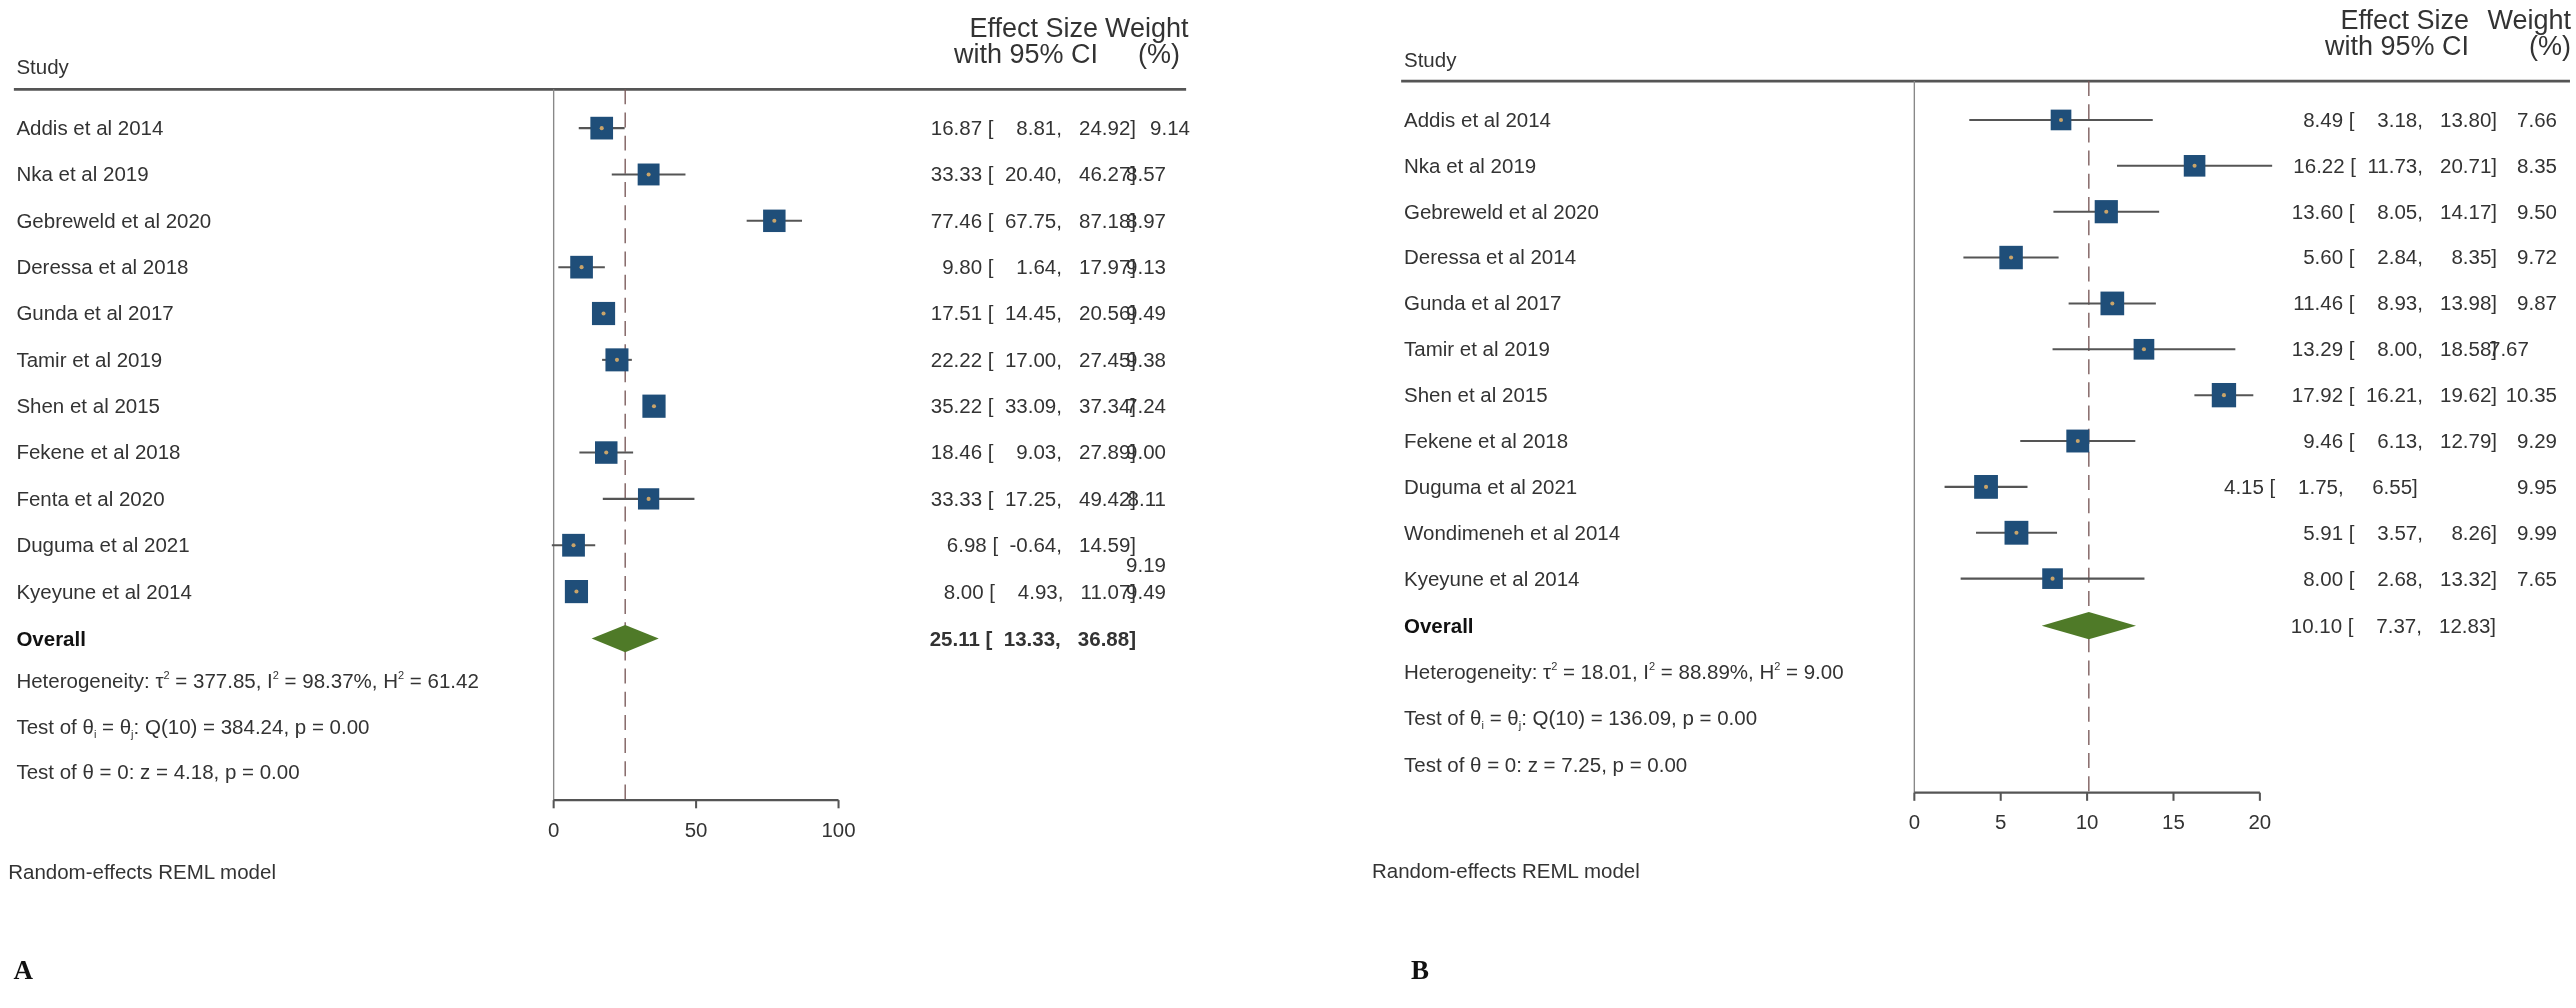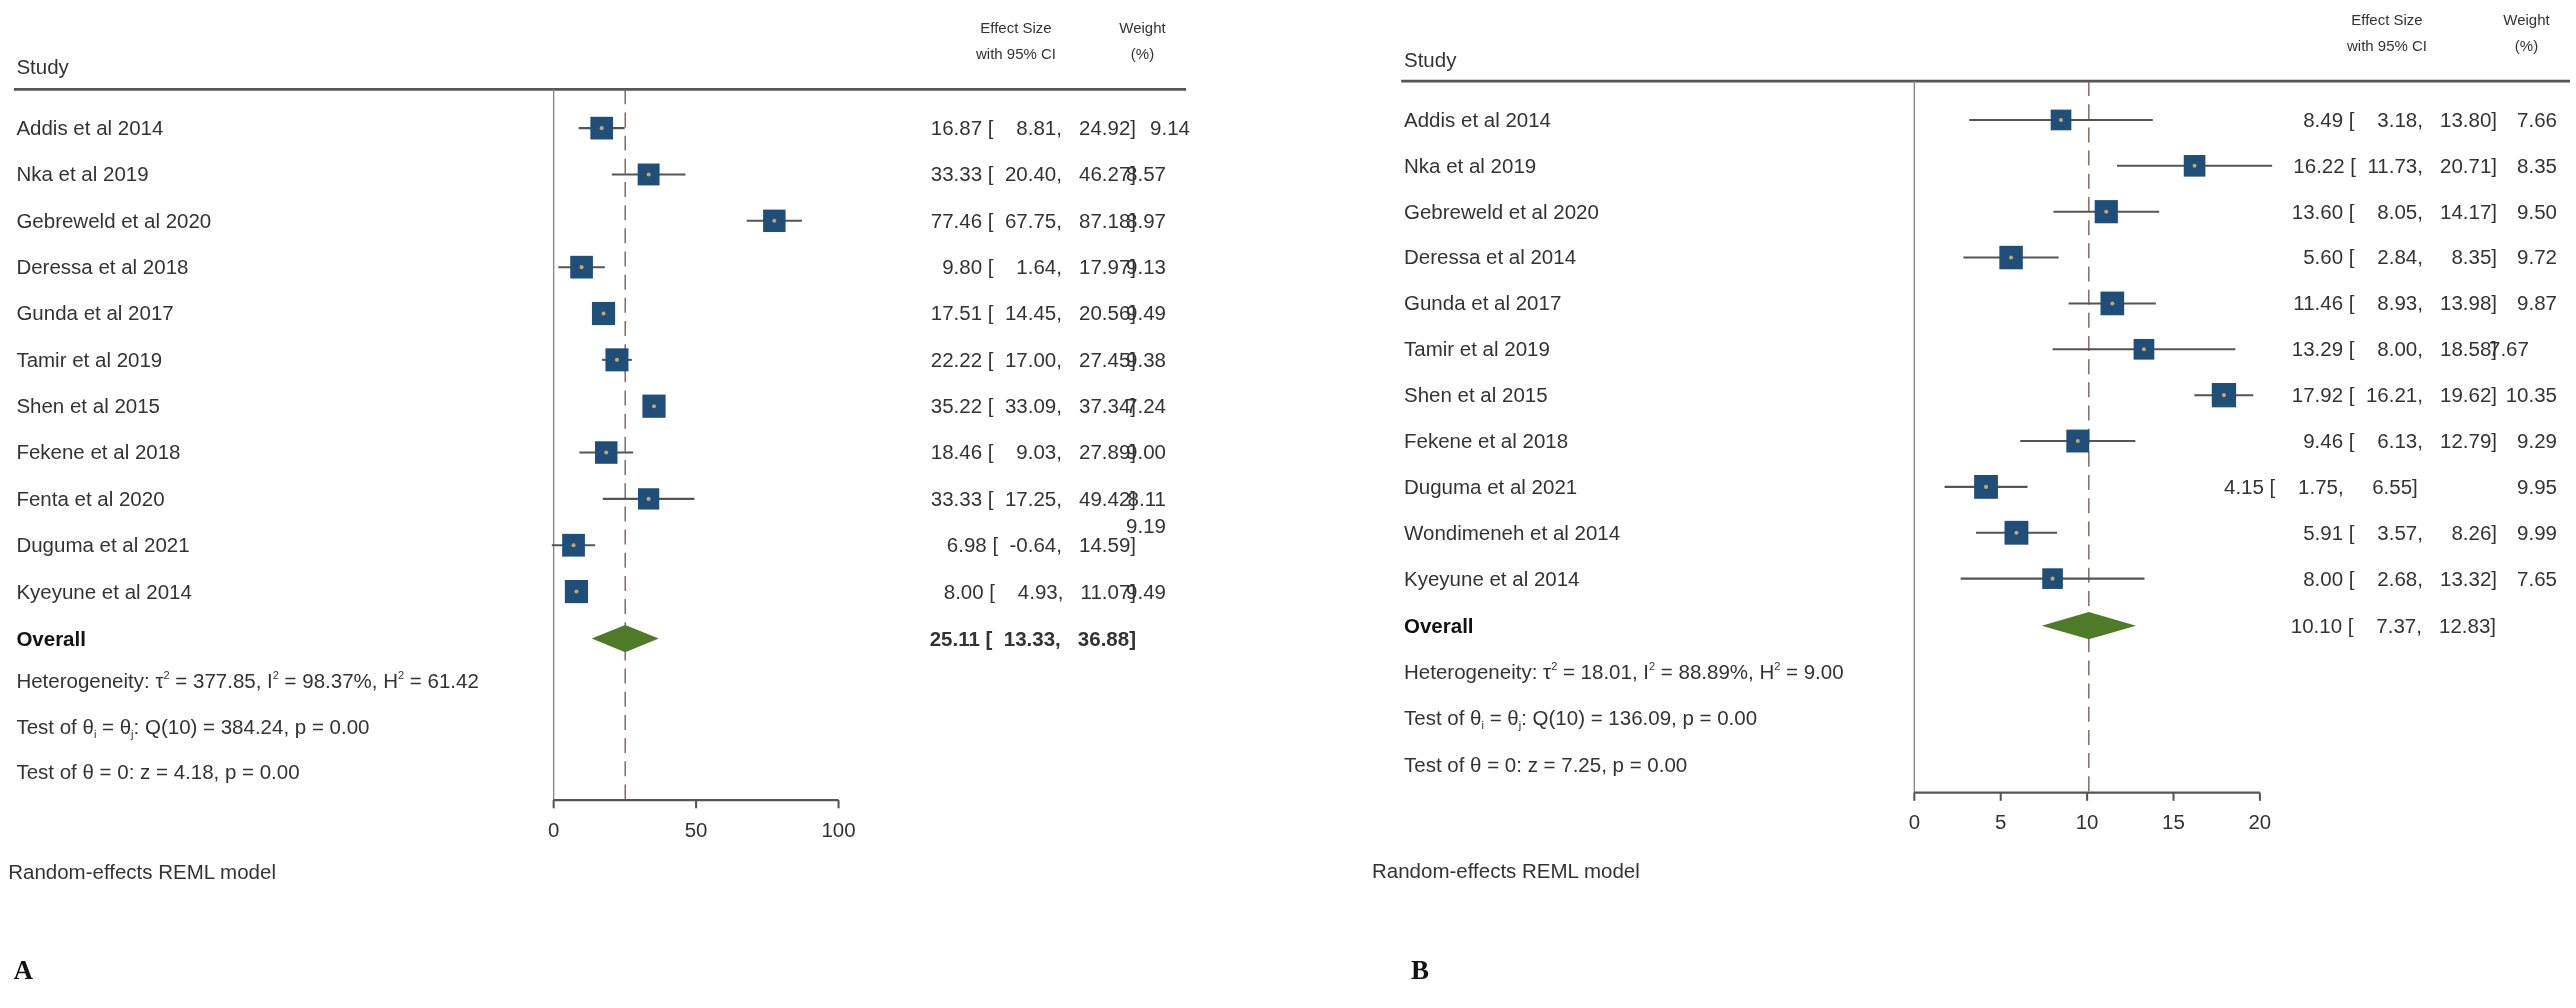--- a/index.html
+++ b/index.html
@@ -1,20 +1,20 @@
 <!DOCTYPE html>
 <html style="font-size:11px"><head>
 <meta charset="utf-8">
 <style>
   html, body { margin: 0; padding: 0; background: #ffffff; }
   body { width: 2576px; height: 1008px; position: relative; overflow: hidden;
          font-family: "Liberation Sans", sans-serif; color: #333; }
   .abs { position: absolute; white-space: nowrap; }
   .txt { font-size: 20.5px; line-height: 24.5px; }
-  .hdr { font-size: 15px; line-height: 26px; text-align: center; }
+  .hdr { font-size: 27px; line-height: 26px; text-align: right; }
   .bold { font-weight: bold; color: #111; }
   .num { font-size: 20.5px; line-height: 24.5px; }
   .panel-letter { font-family: "Liberation Serif", serif; font-weight: bold; font-size: 27px; color: #111; }
   svg { position: absolute; left: 0; top: 0; }
   sup { font-size: 11px; vertical-align: 9.5px; line-height: 0; }
   sub { font-size: 11px; vertical-align: -4.1px; line-height: 0; }
 </style>
 </head>
 <body>
 
@@ -121,21 +121,21 @@
       <div class="abs num" style="left: 863px; width: 273px; text-align: right; top: 394px;">35.22 [ 33.09,  37.34]</div>
       <div class="abs num" style="left: 1098px; width: 68px; text-align: right; top: 394px;">7.24</div>
       <div class="abs txt" style="left: 16.4px; top: 440px;">Fekene et al 2018</div>
       <div class="abs num" style="left: 863px; width: 273px; text-align: right; top: 440px;">18.46 [  9.03,  27.89]</div>
       <div class="abs num" style="left: 1098px; width: 68px; text-align: right; top: 440px;">9.00</div>
       <div class="abs txt" style="left: 16.4px; top: 487px;">Fenta et al 2020</div>
       <div class="abs num" style="left: 863px; width: 273px; text-align: right; top: 487px;">33.33 [ 17.25,  49.42]</div>
       <div class="abs num" style="left: 1098px; width: 68px; text-align: right; top: 487px;">8.11</div>
       <div class="abs txt" style="left: 16.4px; top: 533px;">Duguma et al 2021</div>
       <div class="abs num" style="left: 863px; width: 273px; text-align: right; top: 533px;">6.98 [ -0.64,  14.59]</div>
-      <div class="abs num" style="left: 1098px; width: 68px; text-align: right; top: 514px;">9.19</div>
+      <div class="abs num" style="left: 1098px; width: 68px; text-align: right; top: 553px;">9.19</div>
       <div class="abs txt" style="left: 16.4px; top: 580px;">Kyeyune et al 2014</div>
       <div class="abs num" style="left: 863px; width: 273px; text-align: right; top: 580px;">8.00 [  4.93,  11.07]</div>
       <div class="abs num" style="left: 1098px; width: 68px; text-align: right; top: 580px;">9.49</div>
     </div>
 
   <div class="abs txt bold" style="left:16.4px; top:627px;">Overall</div>
   <div class="abs num" id="overallA" style="left:873px; top:627px; width:263px; text-align:right;font-weight:bold;">25.11 [ 13.33,  36.88]</div>
 
   <div class="abs txt" style="left:16.4px; top:669px;">
     <span>Heterogeneity: τ</span><sup>2</sup><span> = 377.85, I</span><sup>2</sup><span> = 98.37%, H</span><sup>2</sup><span> = 61.42</span>

